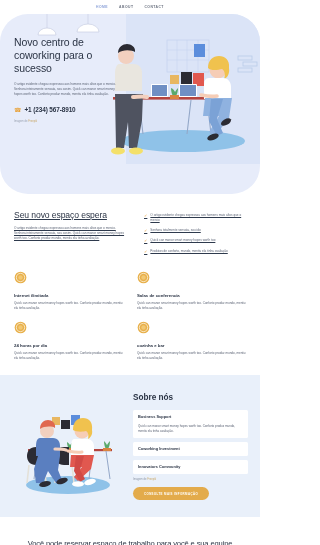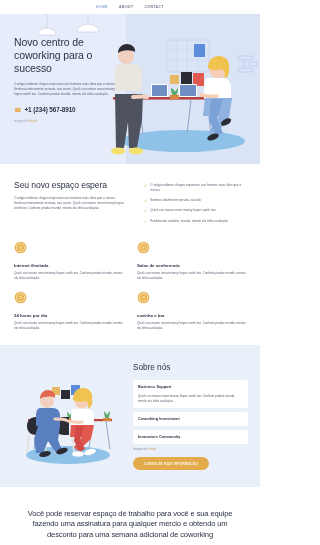--- a/index.html
+++ b/index.html
@@ -20,21 +20,21 @@
     position:relative; z-index:5;
   }
   .nav a {
     font-size:3.4px; letter-spacing:.45px; text-transform:uppercase;
     color:#6b7280; text-decoration:none; font-weight:700;
   }
   .nav a.active { color:#8aa0d8; }
 
   
   .hero {
-    position:relative; height:150px; background:#e7ecfa; overflow:hidden;
+    position:relative; height:180px; background:#e7ecfa; overflow:hidden;border-radius:28px;
   }
   .hero-inner { position:relative; z-index:3; padding:22px 0 0 14px; width:118px; }
   .hero h1 {
     font-size:10.5px; line-height:13px; font-weight:400; color:#2b3445;
     letter-spacing:-.1px;
   }
   .hero p.lead {
     margin-top:7px; font-size:3.1px; line-height:5px; color:#5d6576;
     width:104px;
   }
@@ -44,21 +44,21 @@
   .phone .ic { color:#e8a33d; font-size:6px; line-height:1; }
   .phone .num { font-size:6.4px; font-weight:700; color:#2b3445; letter-spacing:-.1px; }
   .credit { margin-top:7px; font-size:2.7px; color:#9aa2b1; }
   .credit b { color:#c9a86a; font-weight:400; }
 
   
   .hero-art { position:absolute; right:0; top:0; width:165px; height:150px; z-index:2; }
   .lamp-wrap { position:absolute; left:0; top:0; width:110px; height:40px; z-index:4; }
 
   
-  .sec2 { background:#fff; padding:16px 14px 0 14px; display:flex; gap:18px; }
+  .sec2 { background:#fff; padding:16px 14px 0 14px; display:flex; gap:18px;text-decoration:underline; }
   .sec2 .left { width:112px; }
   .sec2 h2 { font-size:8.6px; font-weight:400; color:#2b3445; letter-spacing:-.1px; }
   .sec2 .left p { margin-top:6px; font-size:3.1px; line-height:5px; color:#5d6576; }
   .sec2 .right { flex:1; padding-top:3px; }
   .chk { display:flex; gap:3px; margin-bottom:5.5px; }
   .chk .tick { color:#e8a33d; font-size:4px; line-height:5px; flex:none; }
   .chk .txt { font-size:3.1px; line-height:4.6px; color:#5d6576; }
 
   
   .feats {
@@ -69,21 +69,21 @@
   .feat h3 { font-size:4.3px; font-weight:700; color:#2b3445; margin-bottom:3.5px; }
   .feat p { font-size:3.05px; line-height:4.6px; color:#5d6576; }
 
   
   .about {
     background:#e9f0fa; padding:14px 12px 16px 12px;
     display:flex; gap:9px; align-items:flex-start;
   }
   .about .art { width:112px; height:112px; flex:none; }
   .about .col { flex:1; padding-top:4px; }
-  .about h2 { font-size:8.2px; font-weight:400; color:#2b3445; margin-bottom:8px; }
+  .about h2 { font-size:8.2px; font-weight:700; color:#2b3445; margin-bottom:8px; }
   .acc {
     background:#fff; border-radius:1.5px; padding:4.5px 5px;
     margin-bottom:4px;
   }
   .acc .t { font-size:3.9px; font-weight:700; color:#2b3445; }
   .acc .b { margin-top:5px; font-size:3.0px; line-height:4.6px; color:#5d6576; }
   .about .credit2 { font-size:2.7px; color:#8d96a6; margin-top:4px; }
   .about .credit2 b { color:#c9a86a; font-weight:400; }
   .btn-gold {
     display:inline-block; margin-top:6px;

